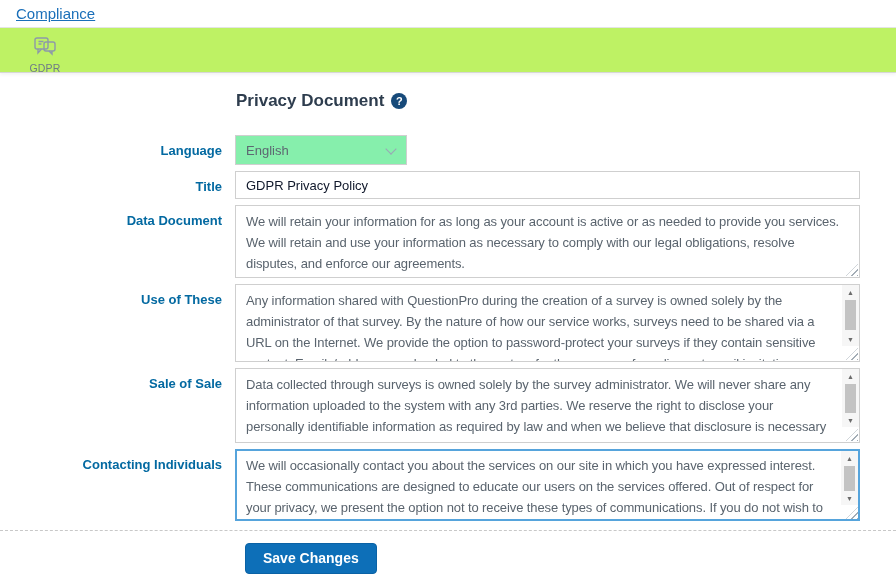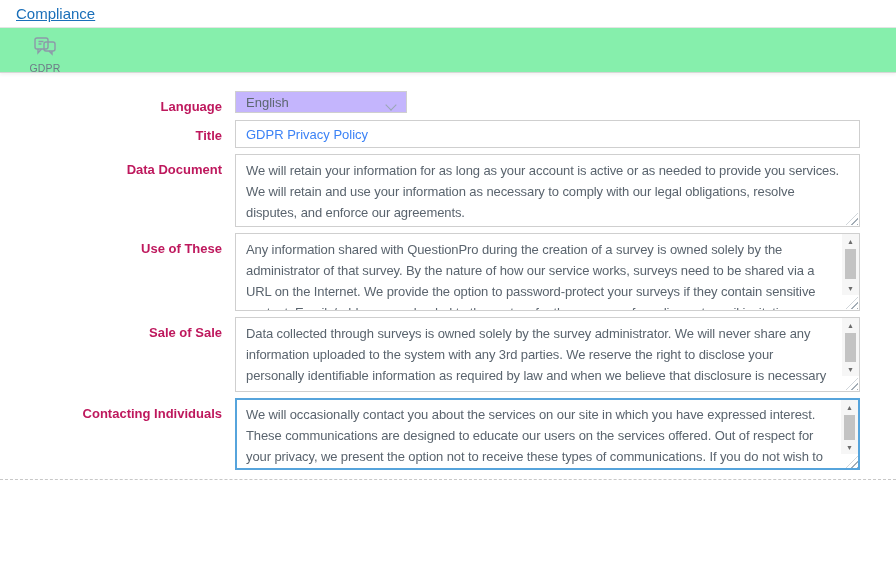--- a/index.html
+++ b/index.html
@@ -5,51 +5,51 @@
   * { margin: 0; padding: 0; box-sizing: border-box; }
   html, body { width: 896px; height: 577px; overflow: hidden; background: #fff;
     font-family: "Liberation Sans", sans-serif; }
 
   
   .page-header { padding: 5px 10px 4px 16px; border-bottom: 1px solid #e4e4e4; background: #fff; }
   .page-header a { color: #1a6fb9; font-size: 15px; font-weight: 500; text-decoration: underline; cursor: pointer; }
 
   
   .toolbar { display: flex; align-items: flex-start; padding: 4px 0 0 14px; height: 45px;
-    background: #86efac; border-bottom: 1px solid #d7d7d7;
+    background: #bef264; border-bottom: 1px solid #d7d7d7;
     box-shadow: 0 2px 3px rgba(0,0,0,0.05); }
   .tool-item { width: 62px; display: flex; flex-direction: column; align-items: center;
     cursor: pointer; padding-top: 2px; }
   .tool-item .t-icon { height: 26px; display: flex; align-items: center; justify-content: center; }
   .tool-item svg { stroke: #8d99a9; fill: none; stroke-width: 1.4; }
   .tool-item .t-label { font-size: 10.5px; color: #6e7a87; margin-top: 2px; letter-spacing: 0.2px; }
 
   
   .main { padding-top: 18px; }
   .form-title-row { display: flex; align-items: center; margin-left: 236px; margin-bottom: 24px; }
   .form-title { font-size: 17px; font-weight: bold; color: #2e3d4e; }
   .help-icon { width: 16px; height: 16px; border-radius: 50%; background: #174a7a; color: #fff;
     font-size: 11px; font-weight: bold; display: inline-flex; align-items: center; justify-content: center;
     margin-left: 7px; cursor: pointer; }
 
   .form-row { display: flex; margin-bottom: 6px; }
   .form-label { width: 235px; padding-right: 13px; text-align: right; font-size: 13px;
-    font-weight: bold; color: #be185d; padding-top: 8px; flex: none; }
+    font-weight: bold; color: #0369a1; padding-top: 8px; flex: none; }
   .form-control { width: 625px; flex: none; position: relative; }
 
   .select-wrap { position: relative; width: 172px; }
-  select { width: 172px; height: 22px; border: 1px solid #cfcfcf; background: #c4b5fd;
+  select { width: 172px; height: 30px; border: 1px solid #cfcfcf; background: #86efac;
     font-family: "Liberation Sans", sans-serif; font-size: 13px; color: #5d6771;
     padding: 0 28px 0 10px; appearance: none; -webkit-appearance: none; border-radius: 0; }
   .chevron { position: absolute; right: 12px; top: 10px; width: 8px; height: 8px;
     border-right: 1.6px solid #9aa7b5; border-bottom: 1.6px solid #9aa7b5;
     transform: rotate(45deg); pointer-events: none; }
 
   input[type=text] { width: 625px; height: 28px; border: 1px solid #cfcfcf; padding: 0 10px;
-    font-family: "Liberation Sans", sans-serif; font-size: 13px; color: #3b82f6; }
+    font-family: "Liberation Sans", sans-serif; font-size: 13px; color: #0f172a; }
 
   .ta-wrap { position: relative; width: 625px; }
   textarea { display: block; width: 625px; border: 1px solid #cfcfcf; background: #fff;
     font-family: "Liberation Sans", sans-serif; font-size: 13px; letter-spacing: -0.1px;
     line-height: 21px; color: #5a646e; padding: 5px 10px; resize: none; overflow: hidden; }
   .ta-wrap.has-scroll textarea { padding-right: 28px; }
   .ta-wrap.focused textarea { border: 2px solid #56a4dc; padding: 4px 9px; }
   .ta-wrap.focused.has-scroll textarea { padding-right: 27px; }
 
   
@@ -90,20 +90,24 @@
         <path d="M20 16 L20 19 L17 16"></path>
         <path d="M6.5 6.5 h5 M6.5 9 h3"></path>
       </svg>
     </span>
     <span class="t-label">GDPR</span>
   </div>
 </div>
 
 <div class="main">
 
+  <div class="form-title-row">
+    <span class="form-title">Privacy Document</span>
+    <span class="help-icon">?</span>
+  </div>
 
   
   <div class="form-row">
     <div class="form-label">Language</div>
     <div class="form-control">
       <div class="select-wrap">
         <select>
           <option>English</option>
         </select>
         <span class="chevron"></span>
@@ -176,13 +180,14 @@
           <span class="sb-spacer"></span>
           <span class="sb-btn">▼</span>
         </div>
         <span class="resize-grip"></span>
       </div>
     </div>
   </div>
 
   <div class="dashed-sep"></div>
 
+  <button class="save-btn">Save Changes</button>
 </div>
 
 </body></html>

